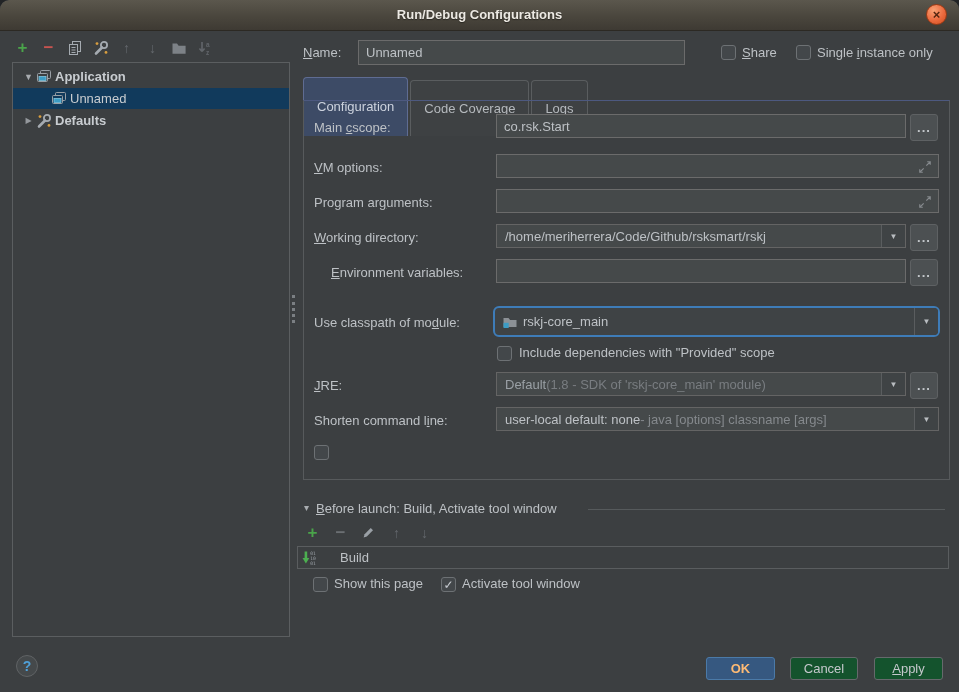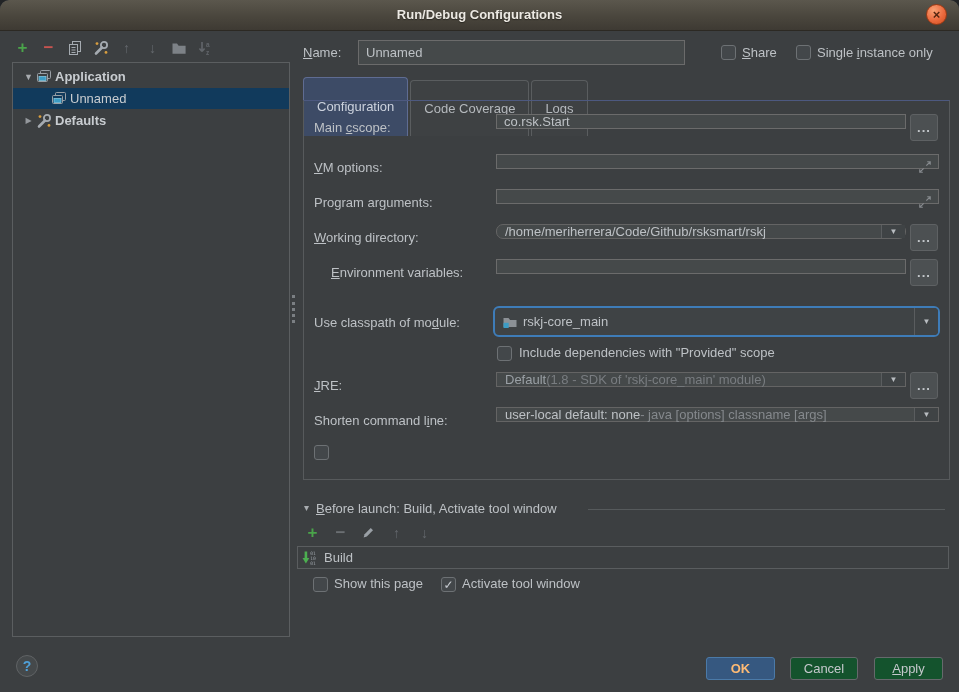--- a/index.html
+++ b/index.html
@@ -50,21 +50,21 @@
   .tab{padding:17px 13px;border:1px solid #5a5d5f;border-bottom:none;border-radius:4px 4px 0 0;
     background:#3e4143;color:#b5b9bd;line-height:21px;height:21px;margin-right:2px;cursor:pointer;}
   .tab.active{background:#3d4b66;border-color:#5f6c92;color:#cdd3de;line-height:23px;height:24px;}
   
   .panel{position:absolute;left:303px;top:100px;width:647px;height:380px;
     border:1px solid #575a5c;border-top:1px solid #4d5980;box-sizing:border-box;}
   .row-label{position:absolute;left:10px;line-height:16px;}
   .ellipsis-btn{position:absolute;width:28px;height:27px;background:#4c5052;border:1px solid #5e6163;
     box-sizing:border-box;color:#c3c7cb;display:flex;align-items:center;justify-content:center;
     border-radius:3px;cursor:pointer;font-weight:bold;letter-spacing:1px;}
-  .field{position:absolute;height:15px;box-sizing:border-box;}
+  .field{position:absolute;height:24px;box-sizing:border-box;}
   .combo{background:#45494a;border:1px solid #646464;display:flex;align-items:center;cursor:pointer;}
   .combo-text{padding-left:8px;white-space:nowrap;overflow:hidden;color:#bdc1c5;}
   .combo-note{color:#85898d;white-space:nowrap;padding-left:4px;}
   .dim-text{color:#9aa0a5;}
   .dim-note{color:#797d81;}
   .combo-arrow{position:absolute;right:0;top:0;bottom:0;width:23px;border-left:1px solid #5a5d5f;
     display:flex;align-items:center;justify-content:center;font-size:8px;color:#b9bdc1;background:#3f4345;}
   .combo{position:absolute;}
   .focus-combo{position:absolute;border:2px solid #3e7cb8;border-radius:6px;background:#3f4345;
     display:flex;align-items:center;box-sizing:border-box;cursor:pointer;}
@@ -201,21 +201,21 @@
       <path d="M9.5 6.5 l4.5 -4.5 M10.5 2 h3.5 v3.5 M6.5 9.5 l-4.5 4.5 M2 10.5 v3.5 h3.5" stroke="#85898d" fill="none" stroke-width="1.3"></path>
     </svg>
 
     <span class="row-label" style="top:94px;"><span>Program ar</span><u>g</u><span>uments:</span></span>
     <input class="field text-input" style="top: 88px; left: 192px; width: 443px;">
     <svg class="expand-glyph" style="top:94px;left:614px;position:absolute;" width="14" height="14" viewBox="0 0 16 16">
       <path d="M9.5 6.5 l4.5 -4.5 M10.5 2 h3.5 v3.5 M6.5 9.5 l-4.5 4.5 M2 10.5 v3.5 h3.5" stroke="#85898d" fill="none" stroke-width="1.3"></path>
     </svg>
 
     <span class="row-label" style="top:129px;"><span></span><u>W</u><span>orking directory:</span></span>
-    <div class="field combo" style="top:123px;left:192px;width:410px;border-radius:7px;">
+    <div class="field combo" style="top:123px;left:192px;width:410px;">
       <span class="combo-text">/home/meriherrera/Code/Github/rsksmart/rskj</span>
       <span class="combo-arrow">▼</span>
     </div>
     <div class="ellipsis-btn" style="top:123px;left:606px;">
         <span>...</span>
       </div>
 
     <span class="row-label" style="top:164px;margin-left:17px;"><span></span><u>E</u><span>nvironment variables:</span></span>
     <input class="field text-input" style="top: 158px; left: 192px; width: 410px;">
     <div class="ellipsis-btn" style="top:158px;left:606px;">
@@ -280,21 +280,21 @@
   </div>
 
   <div class="bl-list">
     <svg width="16" height="16" viewBox="0 0 16 16" style="margin-left:4px;flex:none;">
       <rect x="2.6" y="1.5" width="2.6" height="7" fill="#4caf50"></rect>
       <polygon points="0.5,8 7.3,8 3.9,13.5" fill="#4caf50"></polygon>
       <text x="8.2" y="5" font-size="4.6" fill="#9aa0a6" font-family="DejaVu Sans Mono, monospace">01</text>
       <text x="8.2" y="10" font-size="4.6" fill="#9aa0a6" font-family="DejaVu Sans Mono, monospace">10</text>
       <text x="8.2" y="15" font-size="4.6" fill="#9aa0a6" font-family="DejaVu Sans Mono, monospace">01</text>
     </svg>
-    <span style="margin-left:6px;color:#bdc1c5;">Build</span>
+    <span style="margin-left:22px;color:#bdc1c5;">Build</span>
   </div>
 
   <div class="checkbox pos" style="left:313px;top:577px;"></div>
   <span class="pos lbl" style="left:334px;top:576px;">Show this page</span>
   <div class="checkbox pos" style="left:441px;top:577px;">
       <span>✓</span>
     </div>
   <span class="pos lbl" style="left:462px;top:576px;">Activate tool window</span>
 
   <div class="help-btn">

